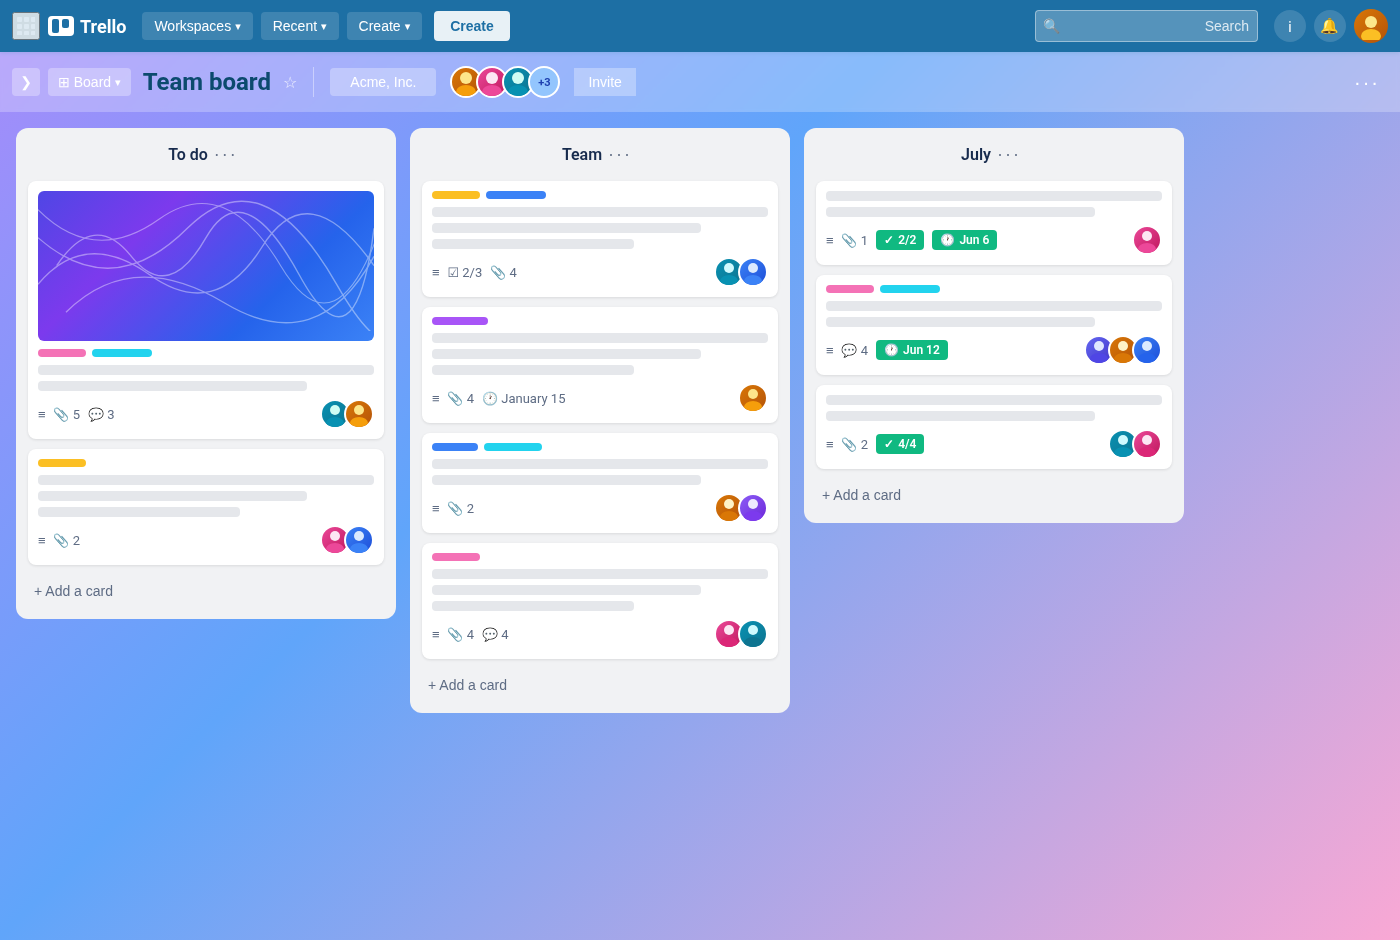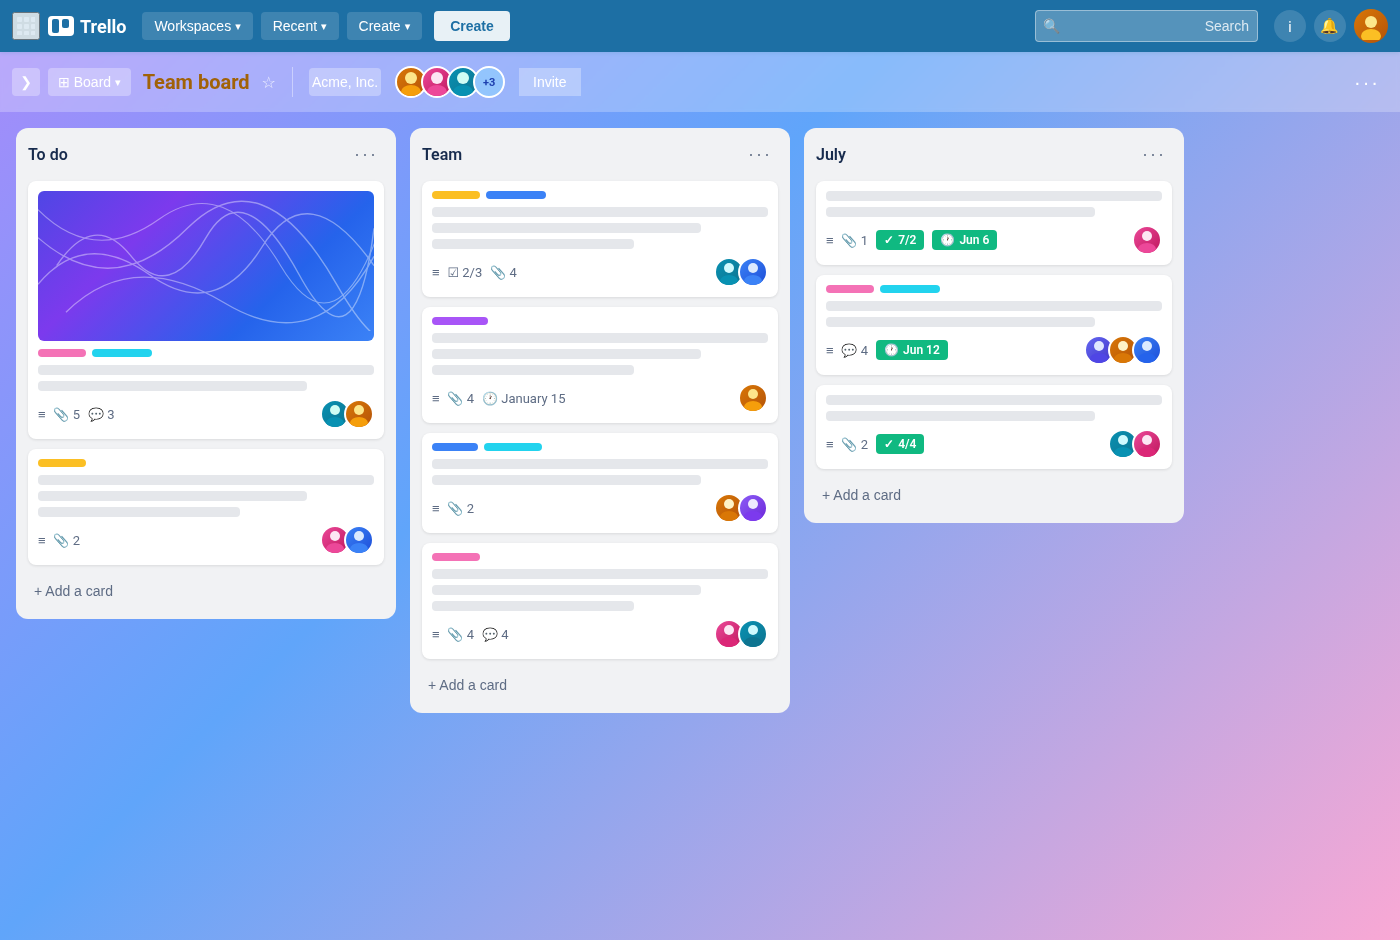--- a/index.html
+++ b/index.html
@@ -129,37 +129,37 @@
       background: rgba(255,255,255,0.3);
       border: none;
       color: white;
       padding: 6px 10px;
       border-radius: 4px;
       font-size: 14px;
       cursor: pointer;
       display: flex; align-items: center; gap: 4px;
     }
     .board-title {
-      font-size: 20px;
+      font-size: 24px;
       font-weight: 700;
-      color: #a16207;
+      color: #0c4a6e;
       margin: 0 4px;
     }
     .star-btn {
       background: none;
       border: none;
       color: rgba(255,255,255,0.8);
       font-size: 16px;
       cursor: pointer;
     }
     .workspace-btn {
       background: rgba(255,255,255,0.3);
       border: none;
       color: white;
-      padding: 6px 3px;
+      padding: 6px 20px;
       border-radius: 4px;
       font-size: 14px;
       cursor: pointer;
     }
     .member-avatars {
       display: flex; align-items: center;
     }
     .member-avatar {
       width: 32px; height: 32px;
       border-radius: 50%;
@@ -214,21 +214,21 @@
       padding: 12px;
       display: flex;
       flex-direction: column;
       gap: 10px;
       max-height: 100%;
       overflow-y: auto;
     }
     .column-header {
       display: flex;
       align-items: center;
-      justify-content: space-between;
+      justify-content: center;
       padding: 2px 0 4px;
     }
     .column-title {
       font-size: 16px;
       font-weight: 600;
       color: #172b4d;
     }
     .column-menu-btn {
       background: none;
       border: none;
@@ -683,21 +683,21 @@
       <div class="card-line medium"></div>
       <div class="card-footer">
         <div class="card-meta">
           <span class="meta-icon">≡</span>
           <div class="meta-item">
             <span class="meta-icon">📎</span>
             <span>1</span>
           </div>
           <div class="badge badge-green">
             <span>✓</span>
-            <span>7/2</span>
+            <span>2/2</span>
           </div>
           <div class="badge badge-green">
             <span>🕐</span>
             <span>Jun 6</span>
           </div>
         </div>
         <div class="card-avatars">
           <div class="card-avatar av-pink">
             <svg width="26" height="26" viewBox="0 0 26 26">
               <circle cx="13" cy="9" r="5" fill="#fce7f3"></circle>

